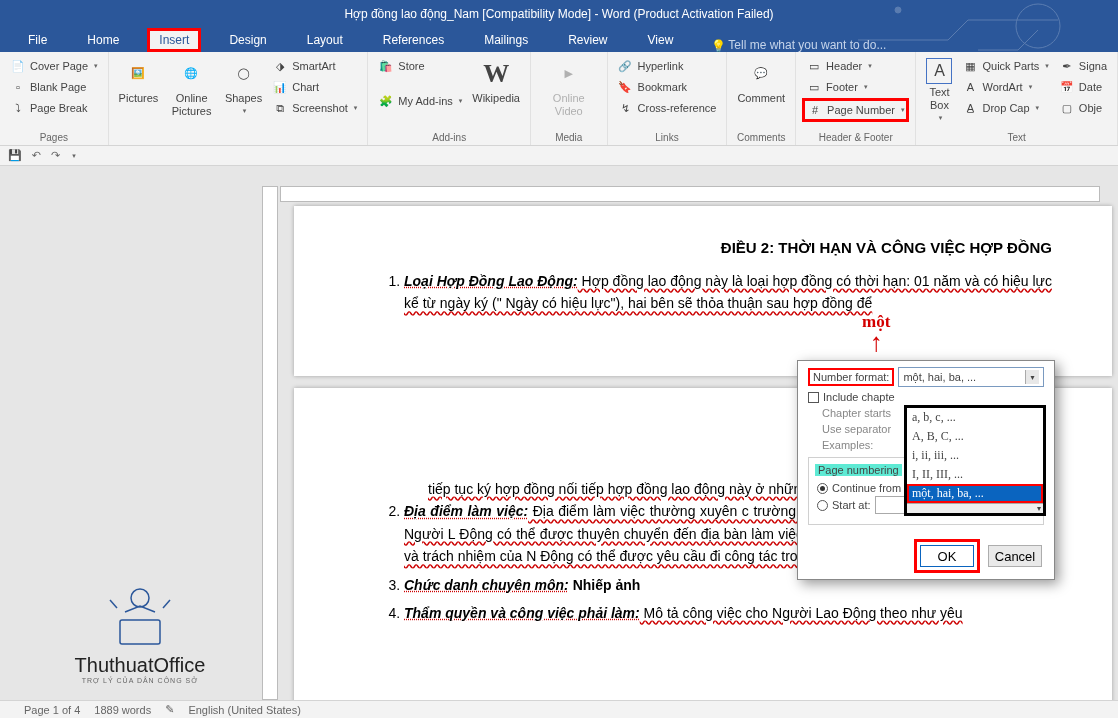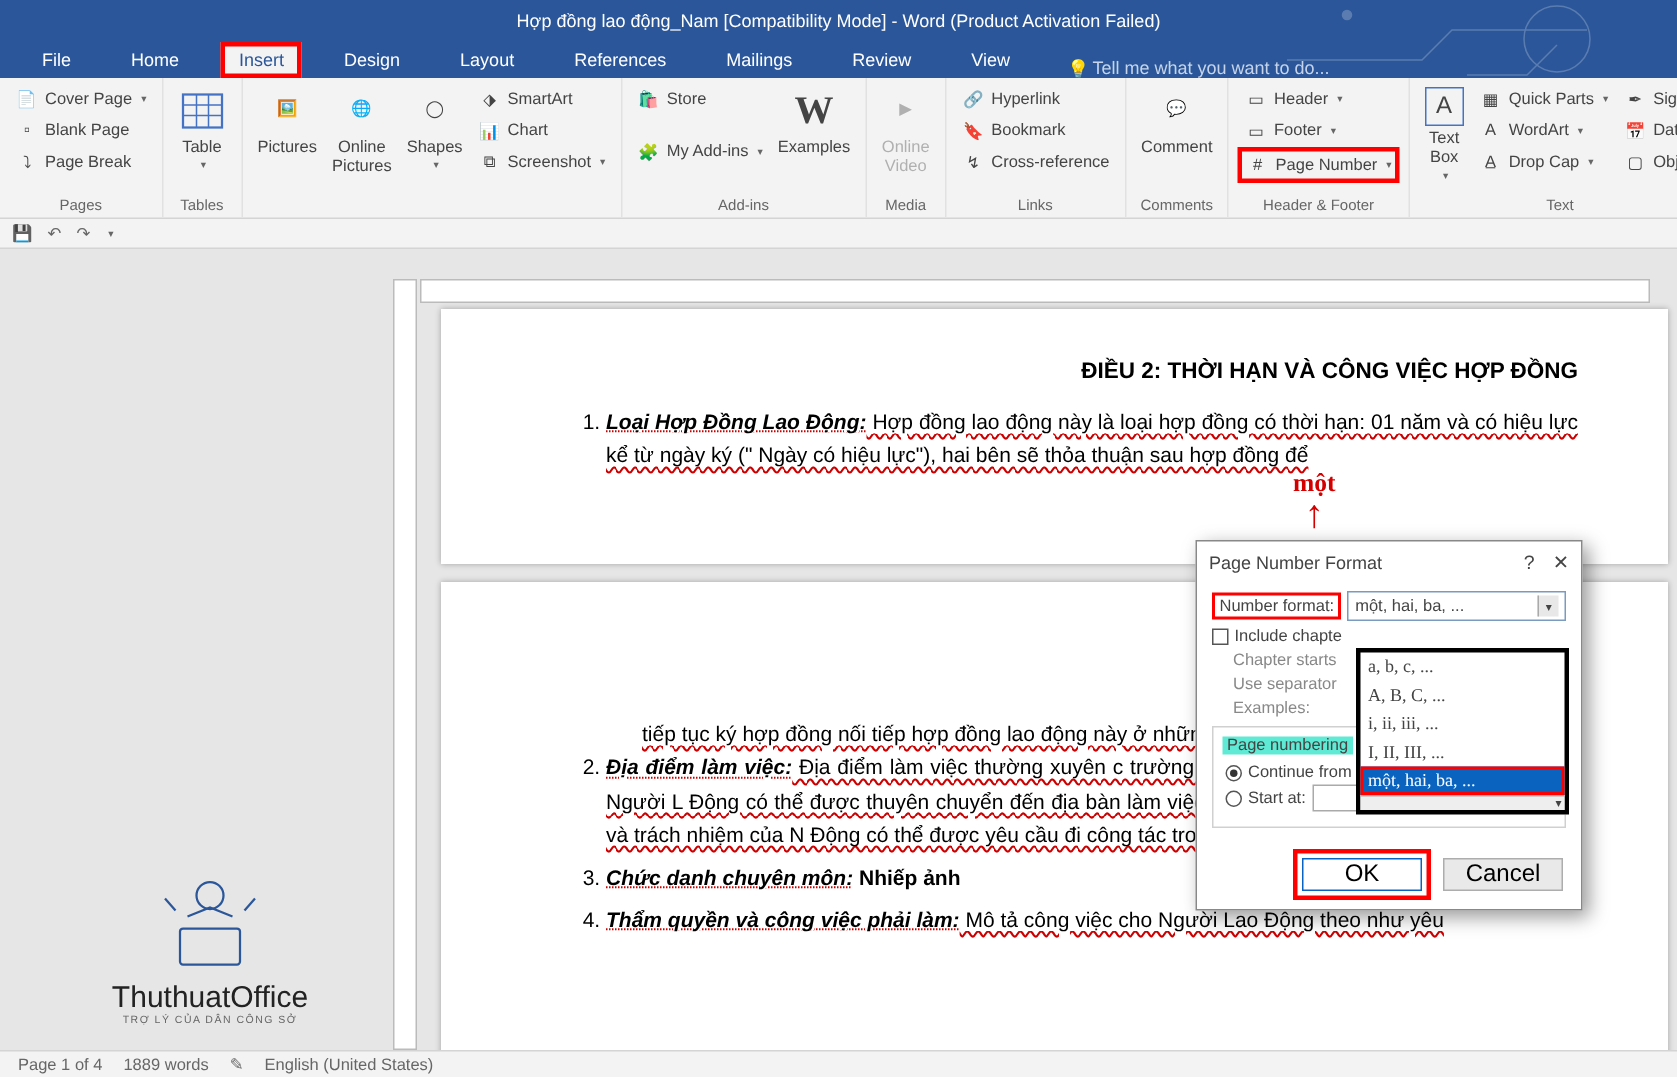--- a/index.html
+++ b/index.html
@@ -66,32 +66,32 @@
 .lbl-nf { border: 2px solid #ff0000; padding: 1px 3px; font-weight: normal; }
 .select-box { flex: 1; border: 1px solid #7a9ac0; padding: 2px 4px; display: flex; justify-content: space-between; background: #fff; height: 20px; align-items: center; }
 .drop-list { position: absolute; left: 106px; top: 44px; width: 142px; background: #fff; border: 3px solid #000000; z-index: 5; }
 .drop-list div { padding: 2px 5px; font-family: "Times New Roman", serif; font-size: 12px; }
 .drop-list div.sel { background: #0a64bf; color: #fff; border: 2px solid #ff0000; padding: 0 3px; }
 .drop-arrow2 { width: 14px; background: #e8e8e8; border-left: 1px solid #aaa; text-align: center; font-size: 8px; height: 100%; display: flex; align-items: center; justify-content: center; }
 .fieldset { border: 1px solid #d0d0d0; padding: 6px 8px 8px; margin-top: 6px; }
 .fieldset-label { font-size: 11px; margin: -13px 0 4px -2px; background: #5eead4; display: inline-block; padding: 0 3px; }
 .indent { margin-left: 14px; color: #888; }
 .dlg-buttons { display: flex; justify-content: flex-end; gap: 14px; padding: 10px 12px 12px; }
-.dlg-btn { width: 80px; height: 22px; border: 1px solid #adadad; background: #e9e9e9; font-size: 16px; cursor: pointer; }
+.dlg-btn { width: 54px; height: 22px; border: 1px solid #adadad; background: #e9e9e9; font-size: 13px; cursor: pointer; }
 .dlg-btn.ok { background: #fff; border: 1px solid #0a64bf; outline: 3px solid #ff0000; outline-offset: 3px; }
 .spinner { border: 1px solid #aaa; width: 56px; height: 18px; display: inline-flex; }
 .spinner .val { flex: 1; }
 .spinner .arrs { width: 14px; border-left: 1px solid #aaa; display: flex; flex-direction: column; font-size: 6px; text-align: center; background: #f0f0f0; }
 .radio { display: flex; align-items: center; gap: 4px; margin: 2px 0; }
 .radio .r { width: 11px; height: 11px; border: 1px solid #555; border-radius: 50%; display: flex; align-items: center; justify-content: center; }
 .radio .r.checked::after { content: ""; width: 5px; height: 5px; background: #333; border-radius: 50%; }
 .cb { width: 11px; height: 11px; border: 1px solid #555; display: inline-block; }
 
 
-.status-bar { position: absolute; bottom: 0; left: 0; right: 0; height: 18px; background: #f3f3f3; border-top: 1px solid #d4d4d4; display: flex; align-items: center; padding: 0 12px; gap: 14px; font-size: 11px; color: #666; }
+.status-bar { position: absolute; bottom: 0; left: 0; right: 0; height: 18px; background: #f3f3f3; border-top: 1px solid #d4d4d4; display: flex; align-items: center; padding: 0 24px; gap: 14px; font-size: 11px; color: #666; }
 
 
 .bg-deco { position: absolute; right: 0; top: 0; height: 52px; width: 260px; opacity: .22; overflow: hidden; pointer-events: none; }
 </style>
 </head>
 <body>
 
 <div class="title-bar">
   <div class="bg-deco">
     <svg width="260" height="52">
@@ -136,38 +136,20 @@
           <span>Blank Page</span>
         </div>
       <div class="rbtn-sm">
           <span class="icon">⤵</span>
           <span>Page Break</span>
         </div>
     </div>
     <div class="group-label">Pages</div>
   </div>
 
-  <div class="ribbon-group">
-    <div class="group-body">
-      <div class="rbtn-big">
-        <span class="icon icon-lg">
-            <svg width="32" height="32">
-              <rect x="3" y="5" width="26" height="22" fill="none" stroke="#4472c4" stroke-width="1.5"></rect>
-              <line x1="3" y1="12" x2="29" y2="12" stroke="#4472c4"></line>
-              <line x1="3" y1="19" x2="29" y2="19" stroke="#4472c4"></line>
-              <line x1="12" y1="5" x2="12" y2="27" stroke="#4472c4"></line>
-              <line x1="20" y1="5" x2="20" y2="27" stroke="#4472c4"></line>
-            </svg>
-          </span>
-        <span>Table</span>
-          <span class="drop-arrow">▾</span>
-      </div>
-    </div>
-    <div class="group-label">Tables</div>
-  </div>
 
   <div class="ribbon-group">
     <div class="group-body">
       <div class="rbtn-big">
           <span class="icon icon-lg">🖼️</span>
           <span>Pictures</span>
         </div>
       <div class="rbtn-big">
           <span class="icon icon-lg">🌐</span>
           <span>Online Pictures</span>
@@ -203,21 +185,21 @@
             <span>Store</span>
           </div>
         <div class="rbtn-sm" style="margin-top:14px">
             <span class="icon">🧩</span>
             <span>My Add-ins</span>
             <span class="drop-arrow">▾</span>
           </div>
       </div>
       <div class="rbtn-big">
           <span class="icon icon-lg" style="font-family:serif;font-size:26px;font-weight:bold">W</span>
-          <span>Examples</span>
+          <span>Wikipedia</span>
         </div>
     </div>
     <div class="group-label">Add-ins</div>
   </div>
 
   <div class="ribbon-group">
     <div class="group-body">
       <div class="rbtn-big" style="color:#b0b0b0">
           <span class="icon icon-lg">▶</span>
           <span>Online Video</span>
@@ -361,27 +343,20 @@
           <line x1="15" y1="20" x2="22" y2="28"></line>
           <line x1="75" y1="20" x2="68" y2="28"></line>
         </g>
       </svg>
     <div class="watermark-text">ThuthuatOffice</div>
     <div class="watermark-sub">TRỢ LÝ CỦA DÂN CÔNG SỞ</div>
   </div>
 </div>
 
 <div class="dialog">
-  <div class="dlg-title">
-    <span>Page Number Format</span>
-    <div class="dlg-title-ctrl">
-      <span>?</span>
-      <span>✕</span>
-    </div>
-  </div>
   <div class="dlg-body" style="position:relative">
     <div class="row">
       <span class="lbl-nf">Number format:</span>
       <div class="select-box">
         <span>một, hai, ba, ...</span>
         <span class="drop-arrow2">▾</span>
       </div>
     </div>
     <div class="drop-list">
       <div>a, b, c, ...</div>

